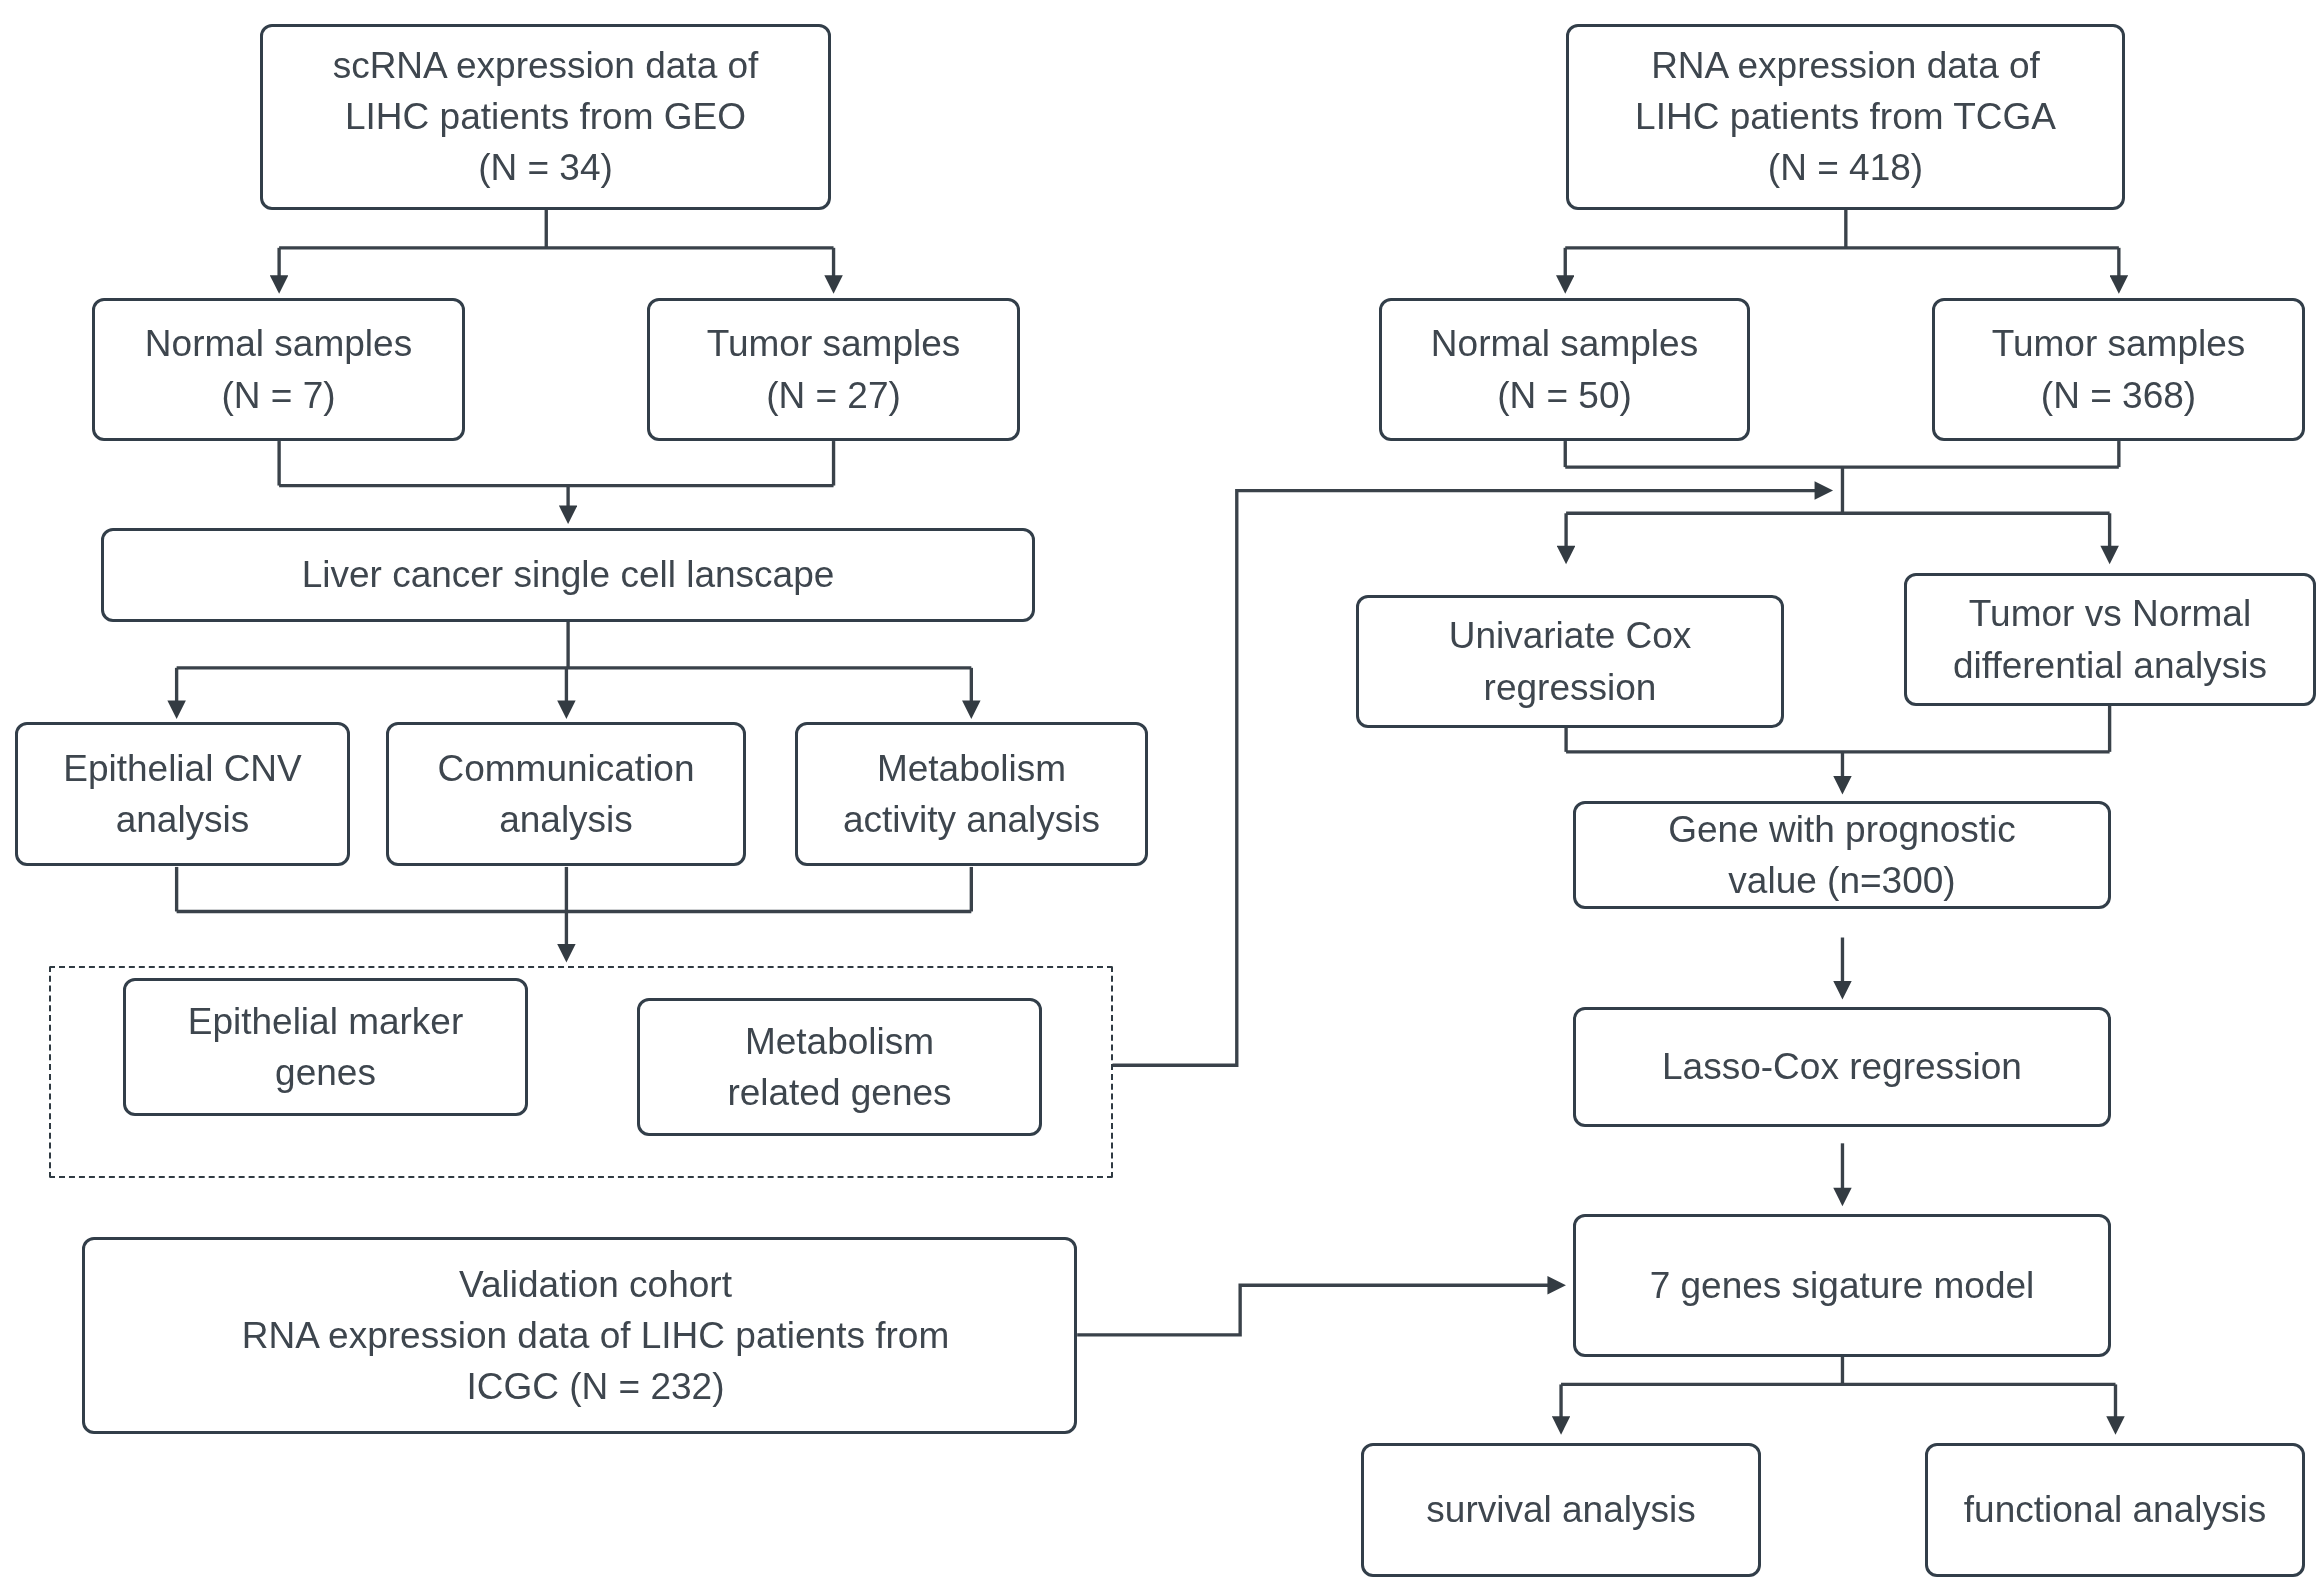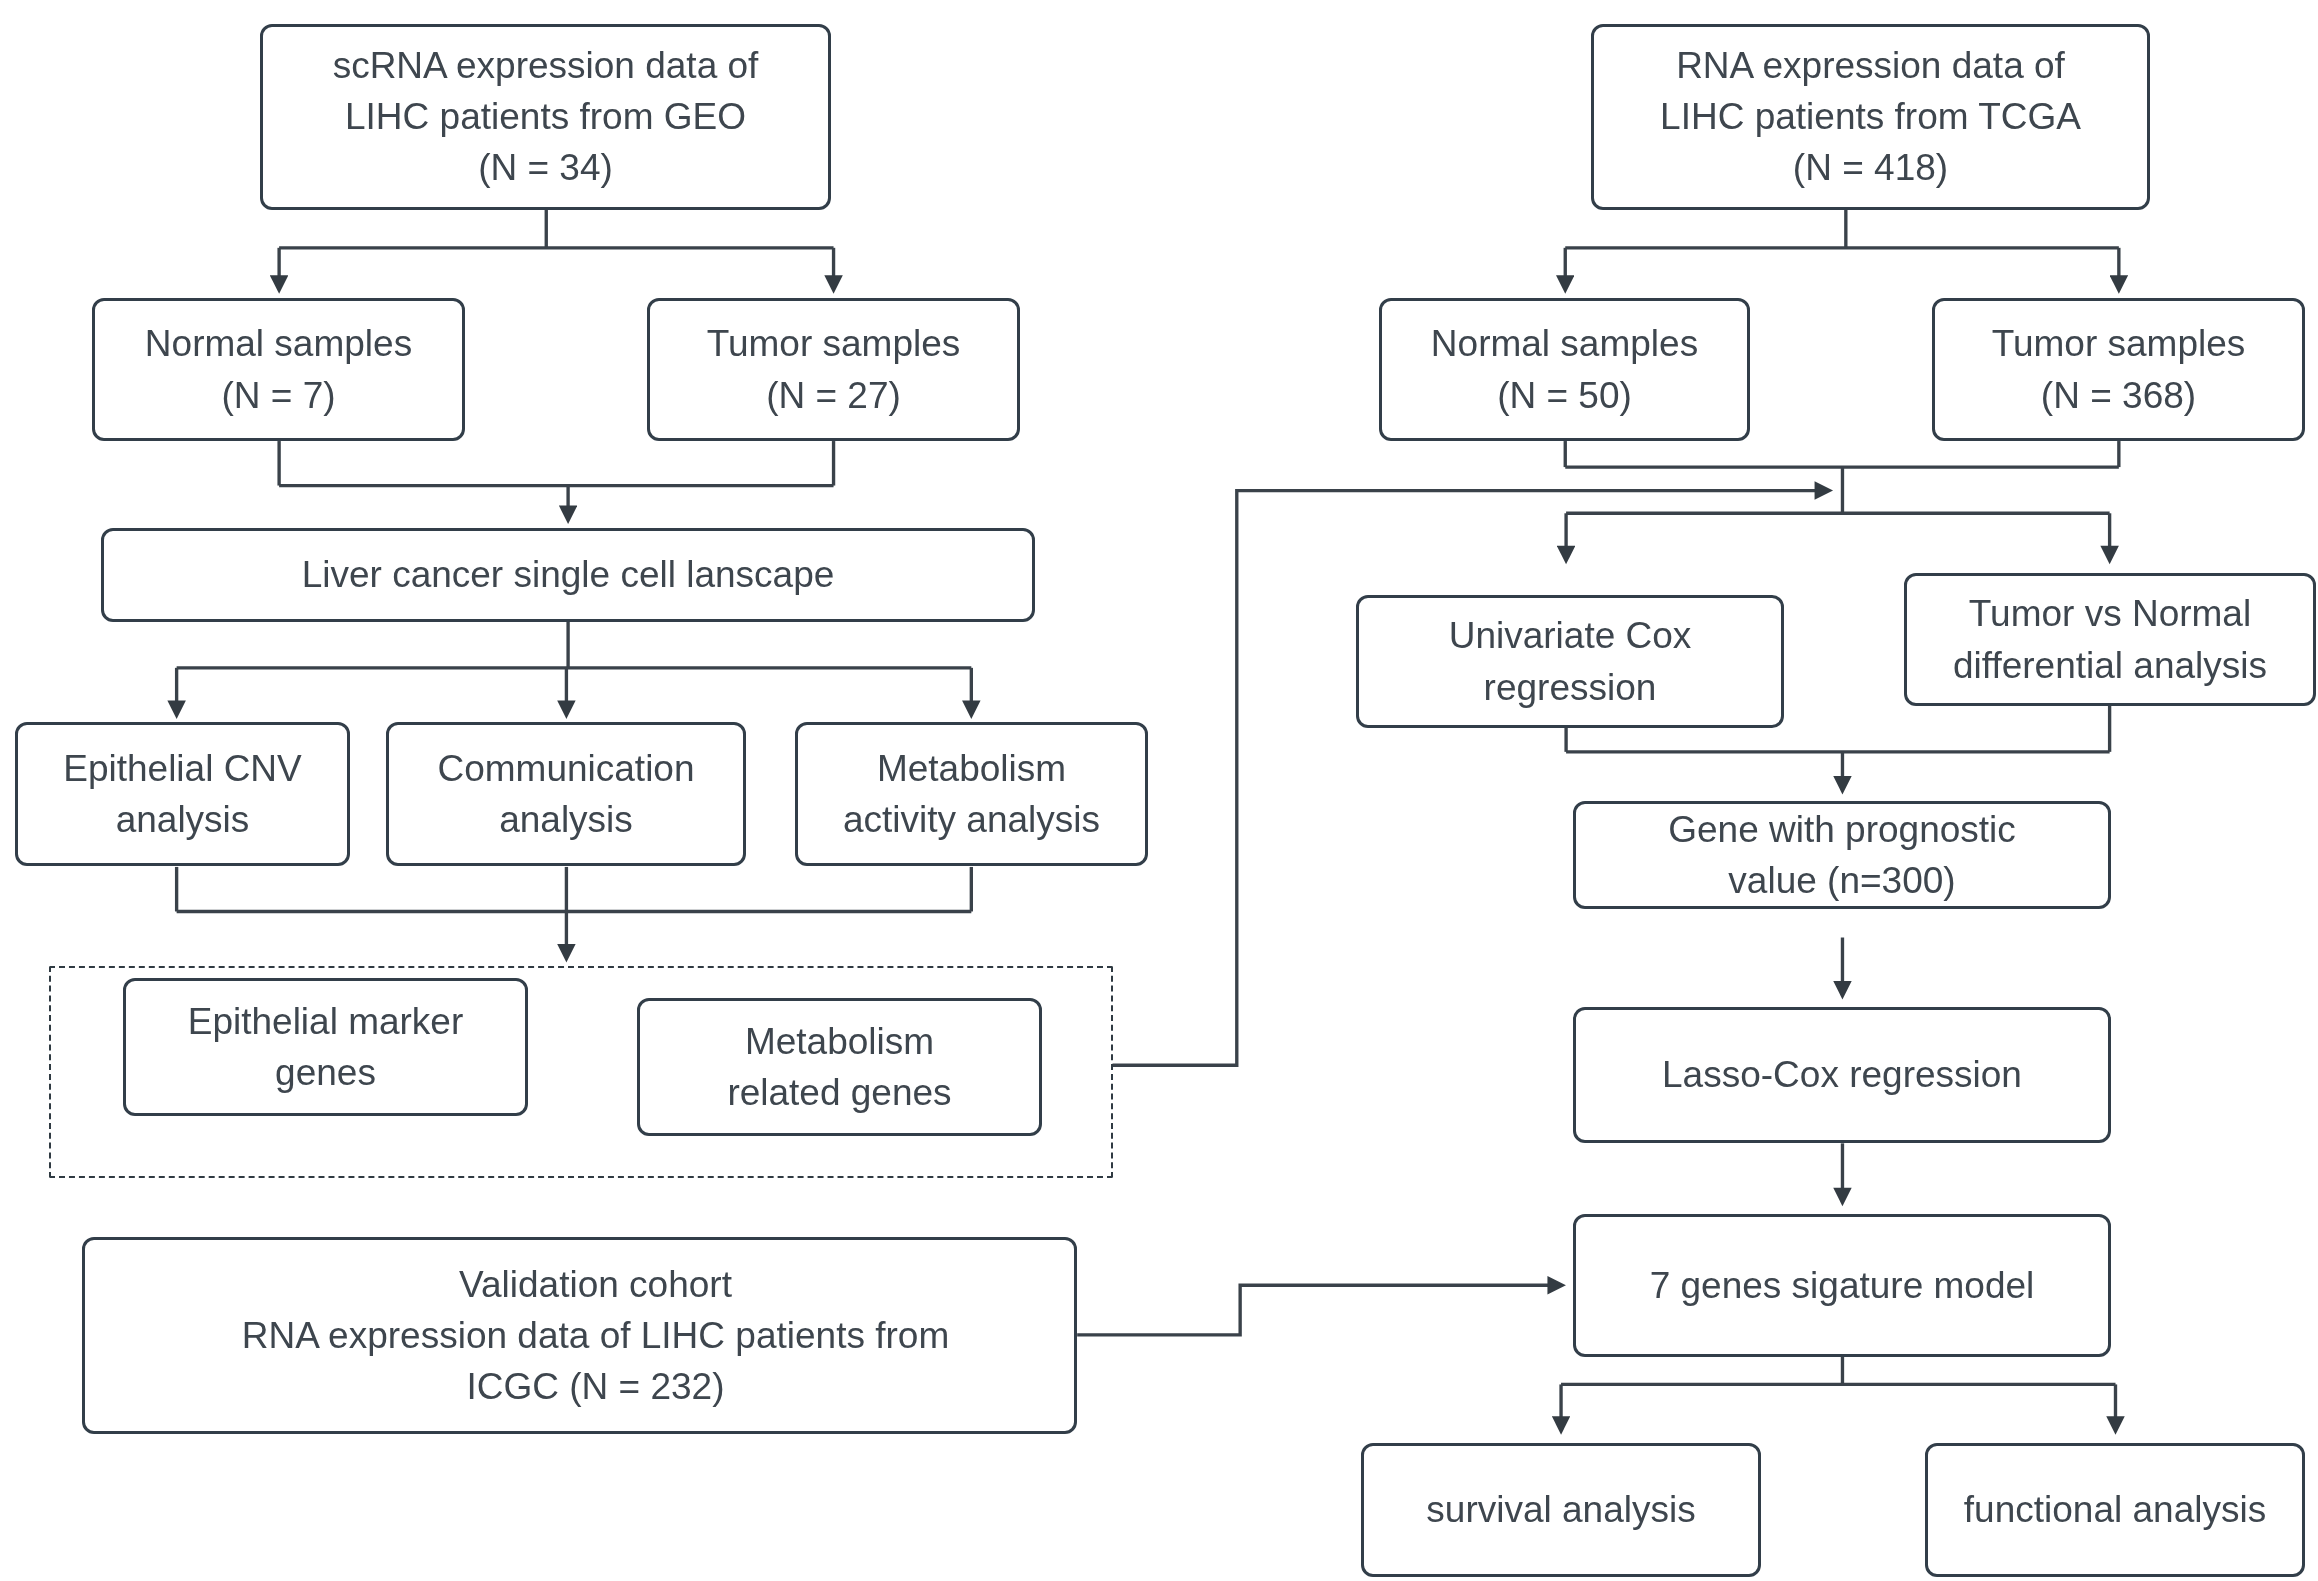--- a/index.html
+++ b/index.html
@@ -184,21 +184,21 @@
     <span class="lbl">Metabolism
 related genes</span>
   </div>
 
   <div class="box" style="left:82px; top:1237px; width:995px; height:197px;padding-left:32px;">
     <span class="lbl">Validation cohort
 RNA expression data of LIHC patients from
 ICGC (N = 232)</span>
   </div>
 
-  <div class="box" style="left:1566px; top:23.5px; width:559px; height:186px;margin-left:25px;">
+  <div class="box" style="left:1566px; top:23.5px; width:559px; height:186px;">
     <span class="lbl">RNA expression data of
 LIHC patients from TCGA
 (N = 418)</span>
   </div>
 
   <div class="box" style="left:1379px; top:298px; width:371px; height:143px;">
     <span class="lbl">Normal samples
 (N = 50)</span>
   </div>
 
@@ -215,21 +215,21 @@
   <div class="box" style="left:1904px; top:573px; width:412px; height:133px;">
     <span class="lbl">Tumor vs Normal
 differential analysis</span>
   </div>
 
   <div class="box" style="left:1573px; top:801px; width:538px; height:108px;">
     <span class="lbl">Gene with prognostic
 value (n=300)</span>
   </div>
 
-  <div class="box" style="left:1573px; top:1007px; width:538px; height:136px;">
+  <div class="box" style="left:1573px; top:1007px; width:538px; height:120px;">
     <span class="lbl">Lasso-Cox regression</span>
   </div>
 
   <div class="box" style="left:1573px; top:1214px; width:538px; height:143px;">
     <span class="lbl">7 genes sigature model</span>
   </div>
 
   <div class="box" style="left:1361px; top:1443px; width:400px; height:134px;">
     <span class="lbl">survival analysis</span>
   </div>

